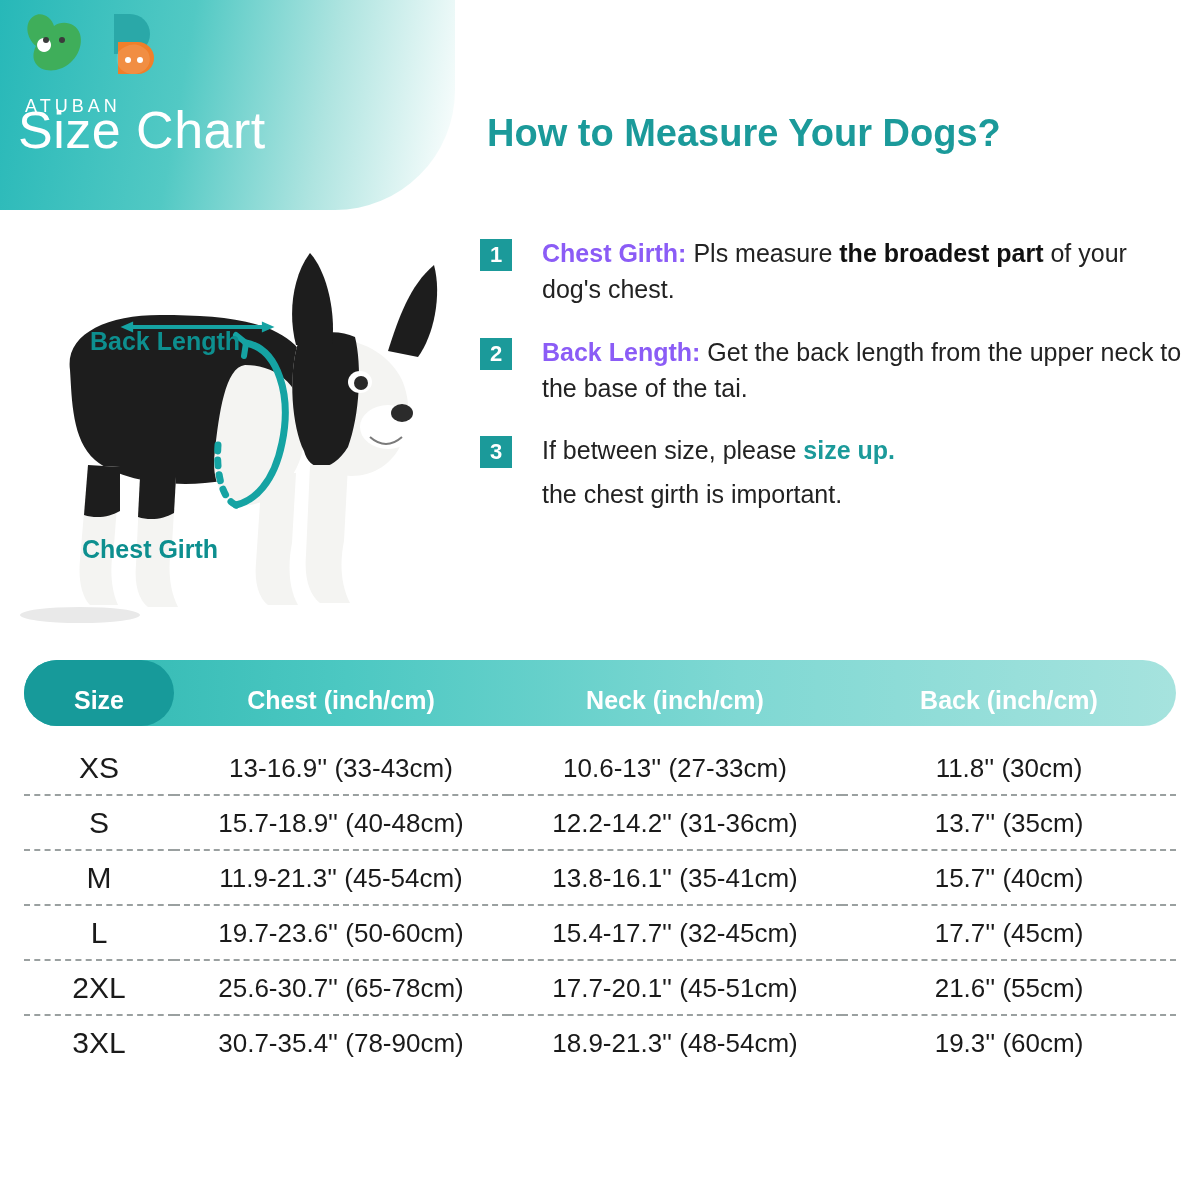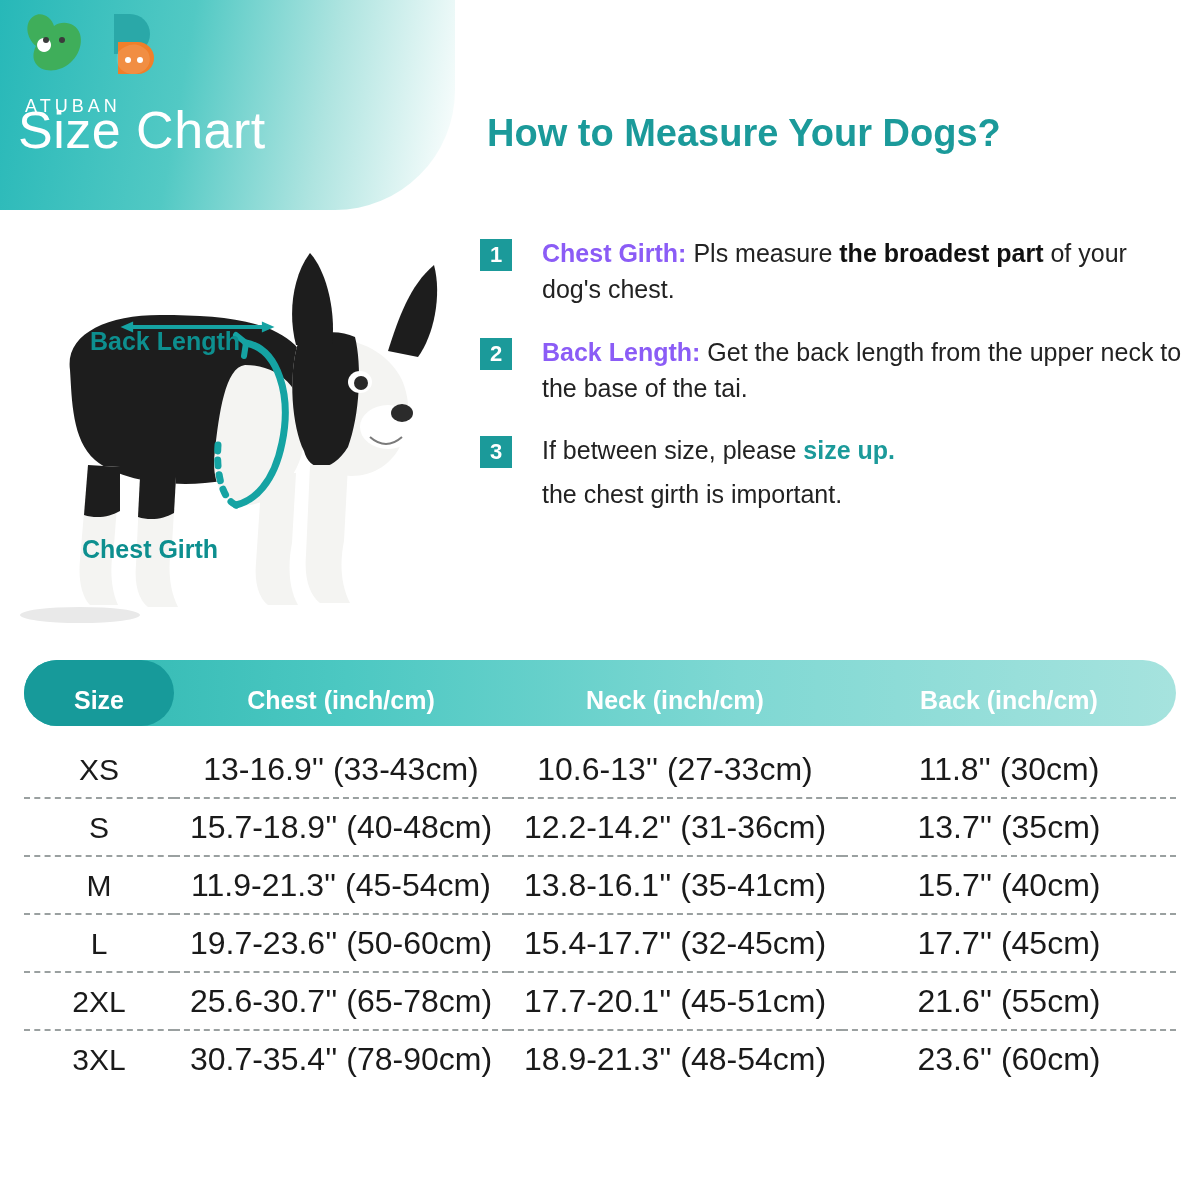--- a/index.html
+++ b/index.html
@@ -123,21 +123,21 @@
   .size-pill {
     position: absolute;
     top: 0; left: 0;
     width: 150px; height: 66px;
     background: #179a9a;
     border-radius: 33px;
   }
   thead tr { position: relative; }
   table { position: relative; z-index: 2; }
   tbody td {
-    font-size: 32px;
+    font-size: 26px;
     color: #1a1a1a;
     text-align: center;
     padding: 10px 0 9px;
     border-bottom: 2px dashed #9aa0a0;
   }
   tbody tr:last-child td { border-bottom: none; }
   tbody td.size-col { font-size: 30px; }
   col.c1 { width: 150px; }
   col.c2 { width: 334px; }
   col.c3 { width: 334px; }
@@ -286,17 +286,17 @@
       <tr>
         <td class="size-col">2XL</td>
         <td>25.6-30.7'' (65-78cm)</td>
         <td>17.7-20.1'' (45-51cm)</td>
         <td>21.6'' (55cm)</td>
       </tr>
       <tr>
         <td class="size-col">3XL</td>
         <td>30.7-35.4'' (78-90cm)</td>
         <td>18.9-21.3'' (48-54cm)</td>
-        <td>23.6'' (60cm)</td>
+        <td>19.3'' (60cm)</td>
       </tr>
     </tbody>
   </table>
 </div>
 
 </body></html>

